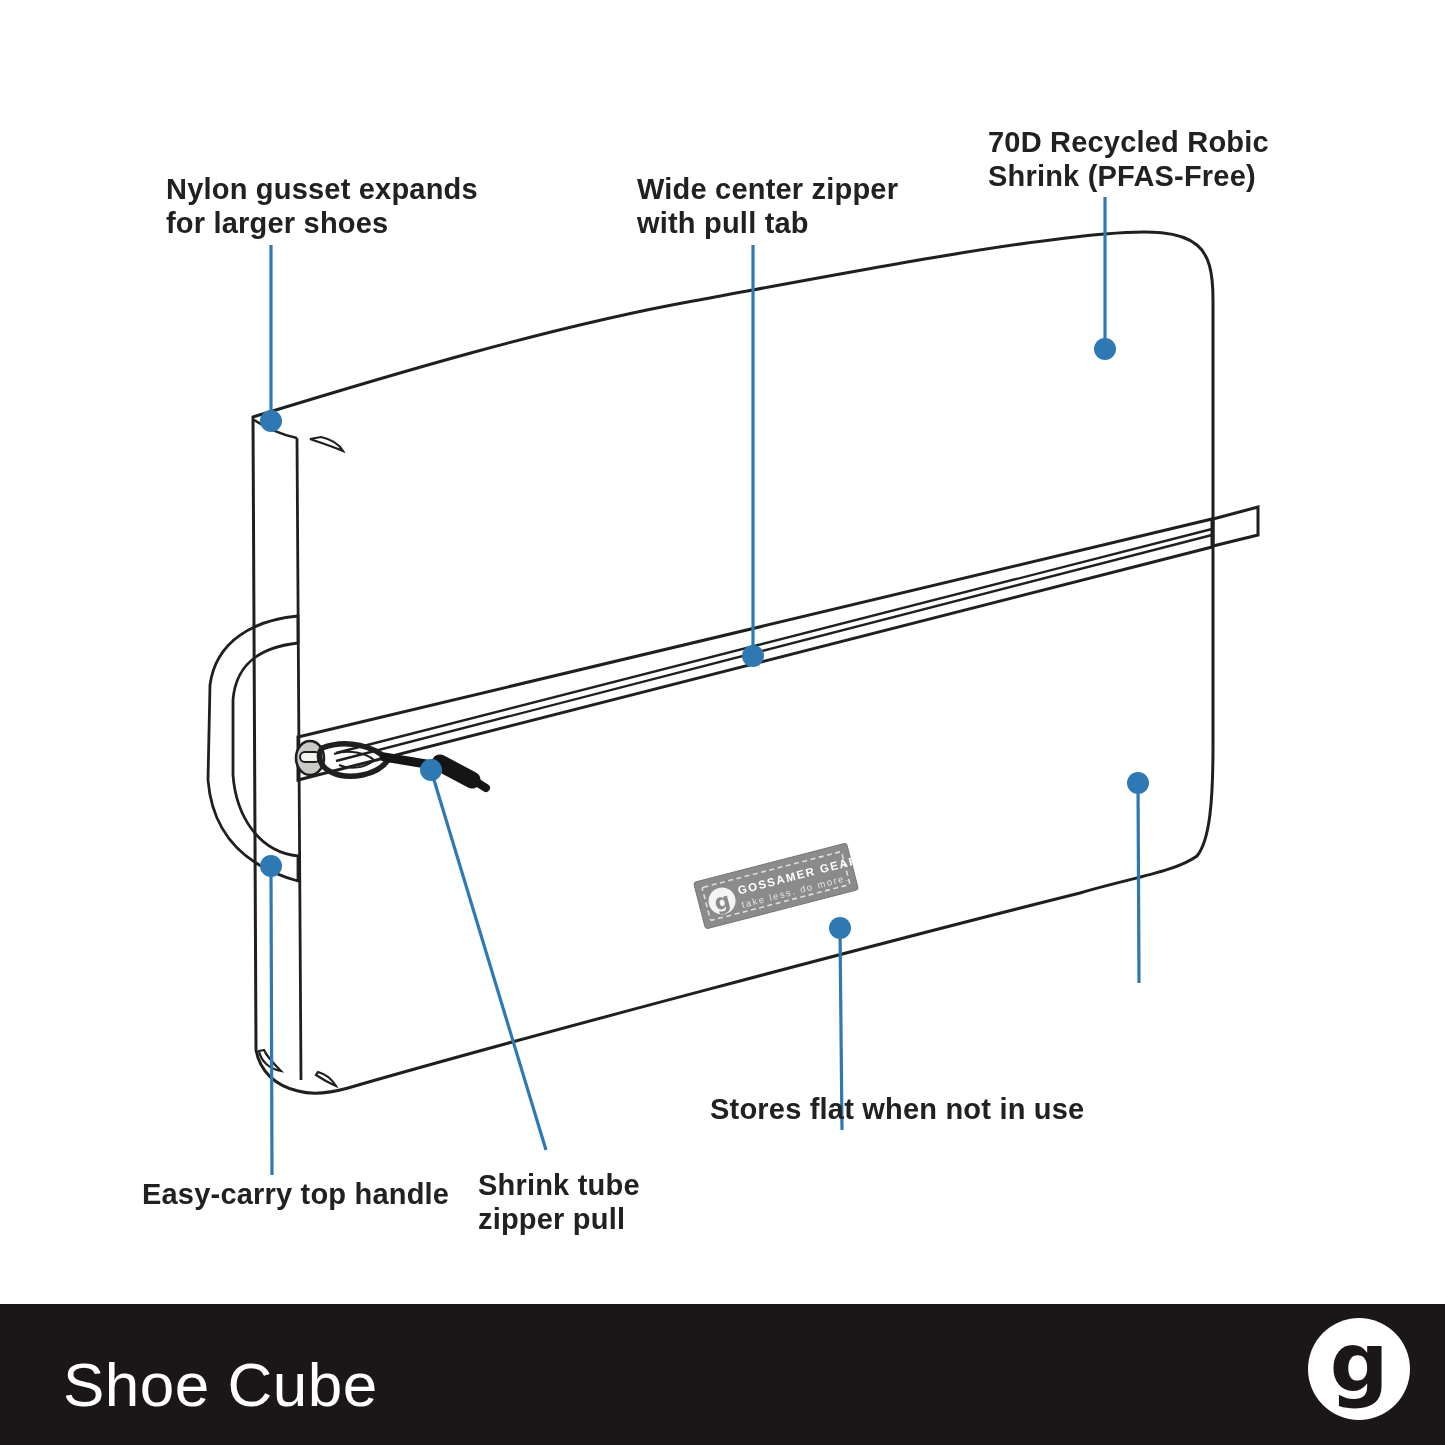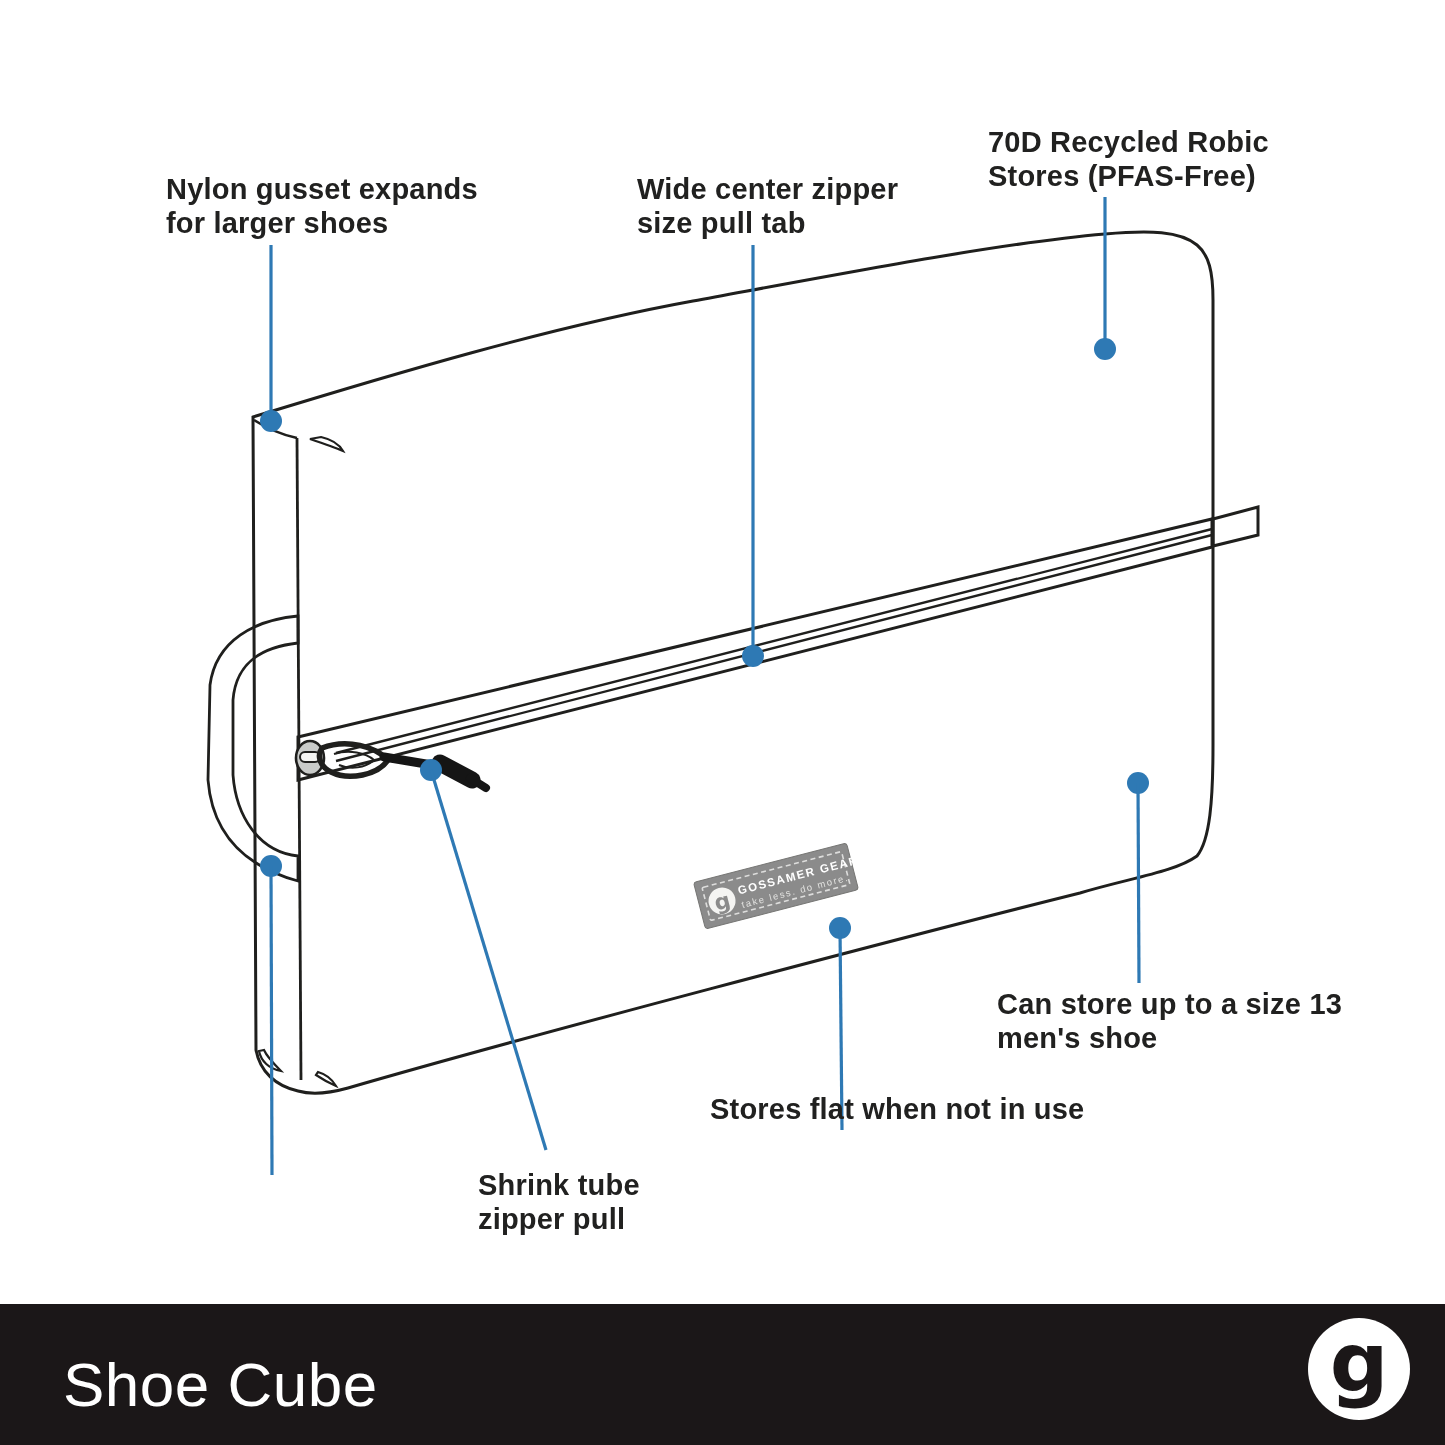--- a/index.html
+++ b/index.html
@@ -122,33 +122,32 @@
     <path class="callout-line" d="M431 770 L546 1150"></path>
 
     <circle class="callout-dot" cx="271" cy="866" r="11"></circle>
     <path class="callout-line" d="M271 866 L272 1175"></path>
   </svg>
 
   <div class="label" style="left:166px;top:172px;">Nylon gusset expands
 for larger shoes</div>
 
   <div class="label" style="left:637px;top:172px;">Wide center zipper
-size pull tab</div>
+with pull tab</div>
 
   <div class="label" style="left:988px;top:125px;">70D Recycled Robic
-Stores (PFAS-Free)</div>
+Shrink (PFAS-Free)</div>
 
-  <div class="label" style="left:997px;top:987px;">Can store up to a size 13
-men's shoe</div>
 
   <div class="label" style="left:710px;top:1092px;">Stores flat when not in use</div>
 
   <div class="label" style="left:478px;top:1150px;margin-top:18px;">Shrink tube
 zipper pull</div>
 
+  <div class="label" style="left:142px;top:1177px;">Easy-carry top handle</div>
 
   <div class="footer-bar">
     <div class="product-title">Shoe Cube</div>
   </div>
   <div class="brand-logo">
     <span>g</span>
   </div>
 
 </div>
 

